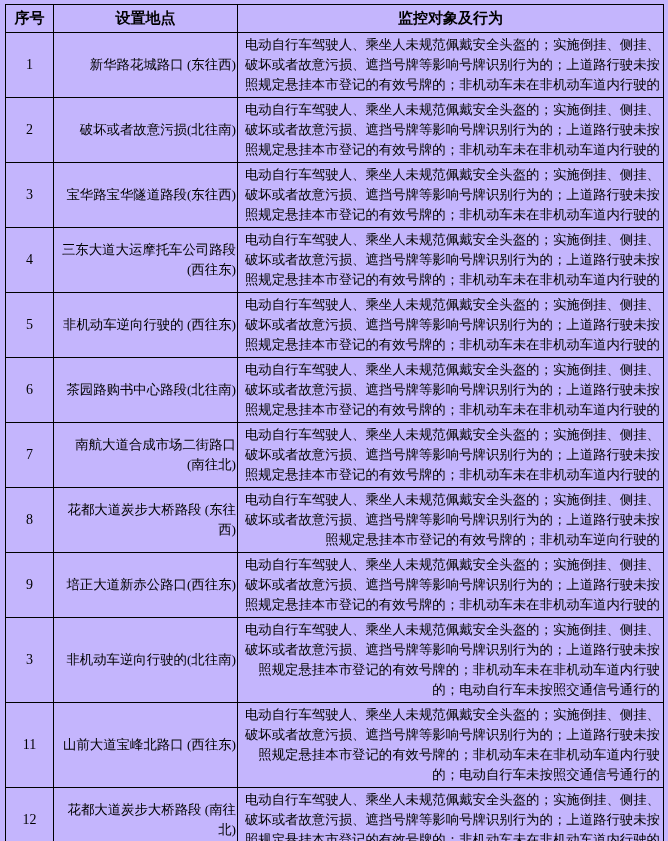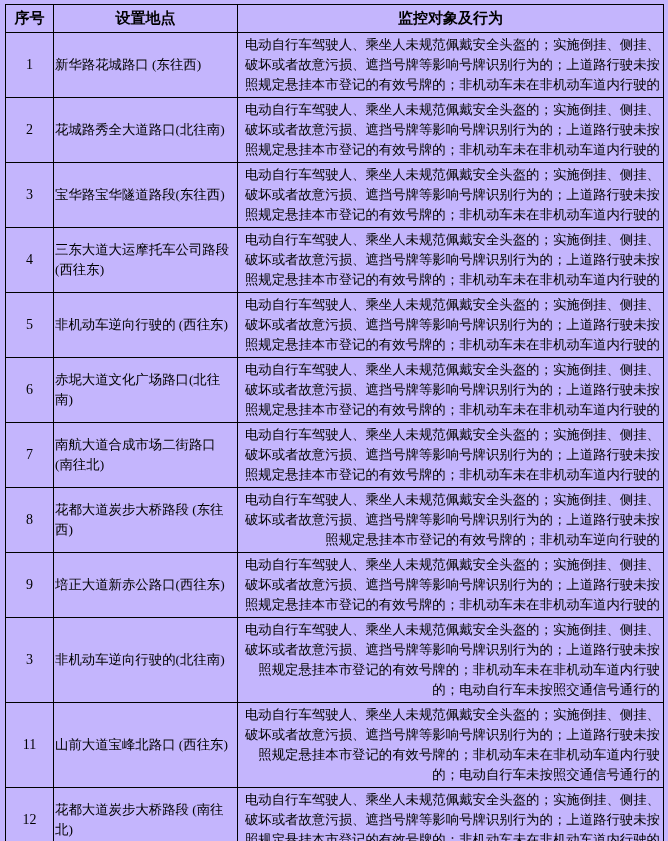--- a/index.html
+++ b/index.html
@@ -37,21 +37,21 @@
   }
   col.c-no  { width: 48px; }
   col.c-loc { width: 184px; }
   col.c-beh { width: 426px; }
   td.no-cell {
     text-align: center;
     font-size: 14px;
     padding: 2px 1px;
   }
   td.loc-cell {
-    text-align: left;
+    text-align: right;
     font-size: 13.4px;
     line-height: 20px;
     padding: 9px 1px;
   }
   td.beh-cell {
     text-align: right;
     font-size: 13.4px;
     line-height: 20px;
     padding: 2px 3px;
     word-break: normal;
@@ -75,41 +75,41 @@
       </tr>
     </thead>
     <tbody>
       <tr>
         <td class="no-cell">1</td>
         <td class="loc-cell">新华路花城路口 (东往西)</td>
         <td class="beh-cell">电动自行车驾驶人、乘坐人未规范佩戴安全头盔的；实施倒挂、侧挂、破坏或者故意污损、遮挡号牌等影响号牌识别行为的；上道路行驶未按照规定悬挂本市登记的有效号牌的；非机动车未在非机动车道内行驶的</td>
       </tr>
       <tr>
         <td class="no-cell">2</td>
-        <td class="loc-cell">花城路秀全大道路口(北往南)</td>
+        <td class="loc-cell">破坏或者故意污损(北往南)</td>
         <td class="beh-cell">电动自行车驾驶人、乘坐人未规范佩戴安全头盔的；实施倒挂、侧挂、破坏或者故意污损、遮挡号牌等影响号牌识别行为的；上道路行驶未按照规定悬挂本市登记的有效号牌的；非机动车未在非机动车道内行驶的</td>
       </tr>
       <tr>
         <td class="no-cell">3</td>
         <td class="loc-cell">宝华路宝华隧道路段(东往西)</td>
         <td class="beh-cell">电动自行车驾驶人、乘坐人未规范佩戴安全头盔的；实施倒挂、侧挂、破坏或者故意污损、遮挡号牌等影响号牌识别行为的；上道路行驶未按照规定悬挂本市登记的有效号牌的；非机动车未在非机动车道内行驶的</td>
       </tr>
       <tr>
         <td class="no-cell">4</td>
         <td class="loc-cell">三东大道大运摩托车公司路段 (西往东)</td>
         <td class="beh-cell">电动自行车驾驶人、乘坐人未规范佩戴安全头盔的；实施倒挂、侧挂、破坏或者故意污损、遮挡号牌等影响号牌识别行为的；上道路行驶未按照规定悬挂本市登记的有效号牌的；非机动车未在非机动车道内行驶的</td>
       </tr>
       <tr>
         <td class="no-cell">5</td>
         <td class="loc-cell">非机动车逆向行驶的 (西往东)</td>
         <td class="beh-cell">电动自行车驾驶人、乘坐人未规范佩戴安全头盔的；实施倒挂、侧挂、破坏或者故意污损、遮挡号牌等影响号牌识别行为的；上道路行驶未按照规定悬挂本市登记的有效号牌的；非机动车未在非机动车道内行驶的</td>
       </tr>
       <tr>
         <td class="no-cell">6</td>
-        <td class="loc-cell">赤坭大道文化广场路口(北往南)</td>
+        <td class="loc-cell">茶园路购书中心路段(北往南)</td>
         <td class="beh-cell">电动自行车驾驶人、乘坐人未规范佩戴安全头盔的；实施倒挂、侧挂、破坏或者故意污损、遮挡号牌等影响号牌识别行为的；上道路行驶未按照规定悬挂本市登记的有效号牌的；非机动车未在非机动车道内行驶的</td>
       </tr>
       <tr>
         <td class="no-cell">7</td>
         <td class="loc-cell">南航大道合成市场二街路口 (南往北)</td>
         <td class="beh-cell">电动自行车驾驶人、乘坐人未规范佩戴安全头盔的；实施倒挂、侧挂、破坏或者故意污损、遮挡号牌等影响号牌识别行为的；上道路行驶未按照规定悬挂本市登记的有效号牌的；非机动车未在非机动车道内行驶的</td>
       </tr>
       <tr>
         <td class="no-cell">8</td>
         <td class="loc-cell">花都大道炭步大桥路段 (东往西)</td>

